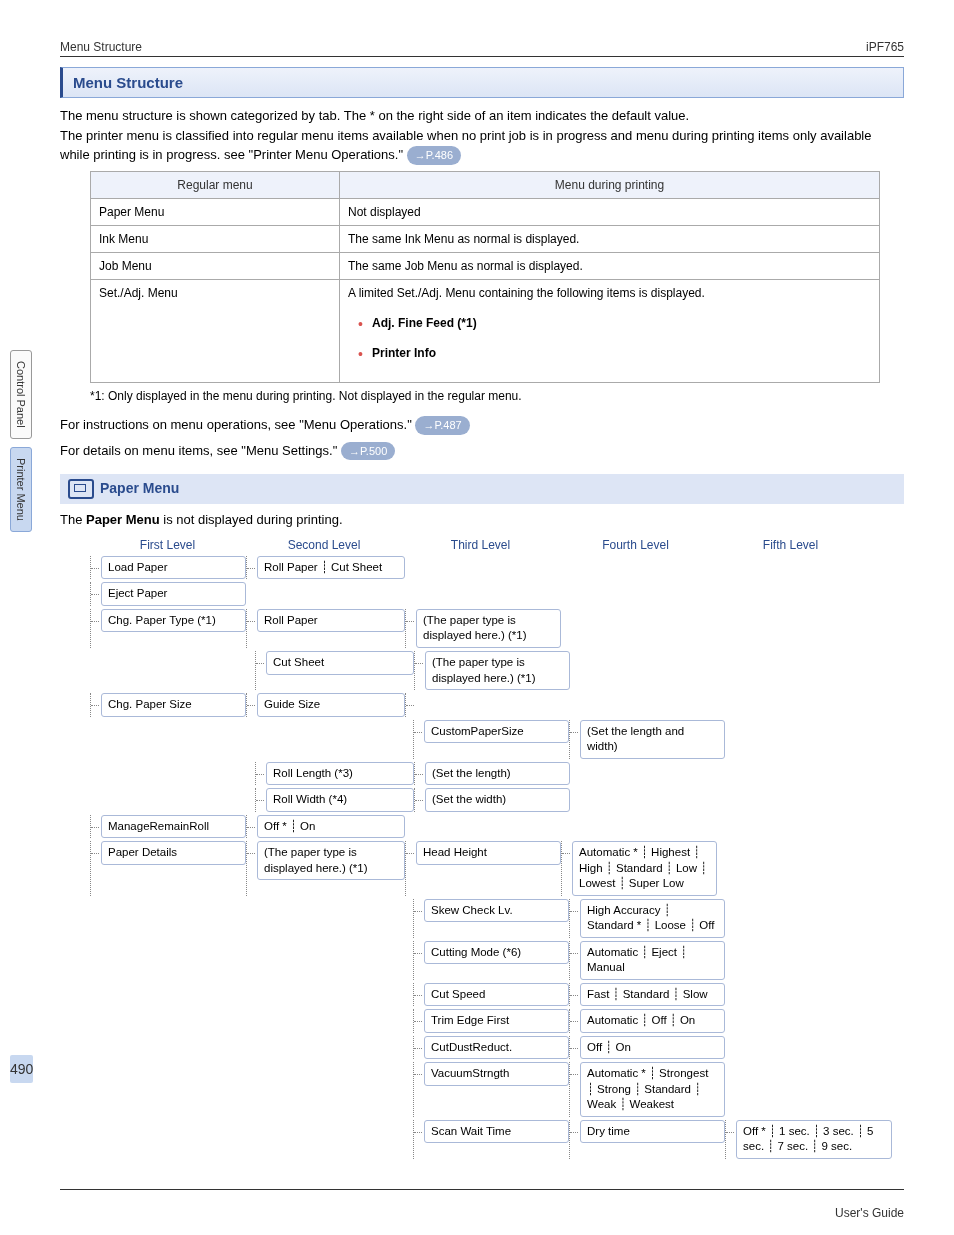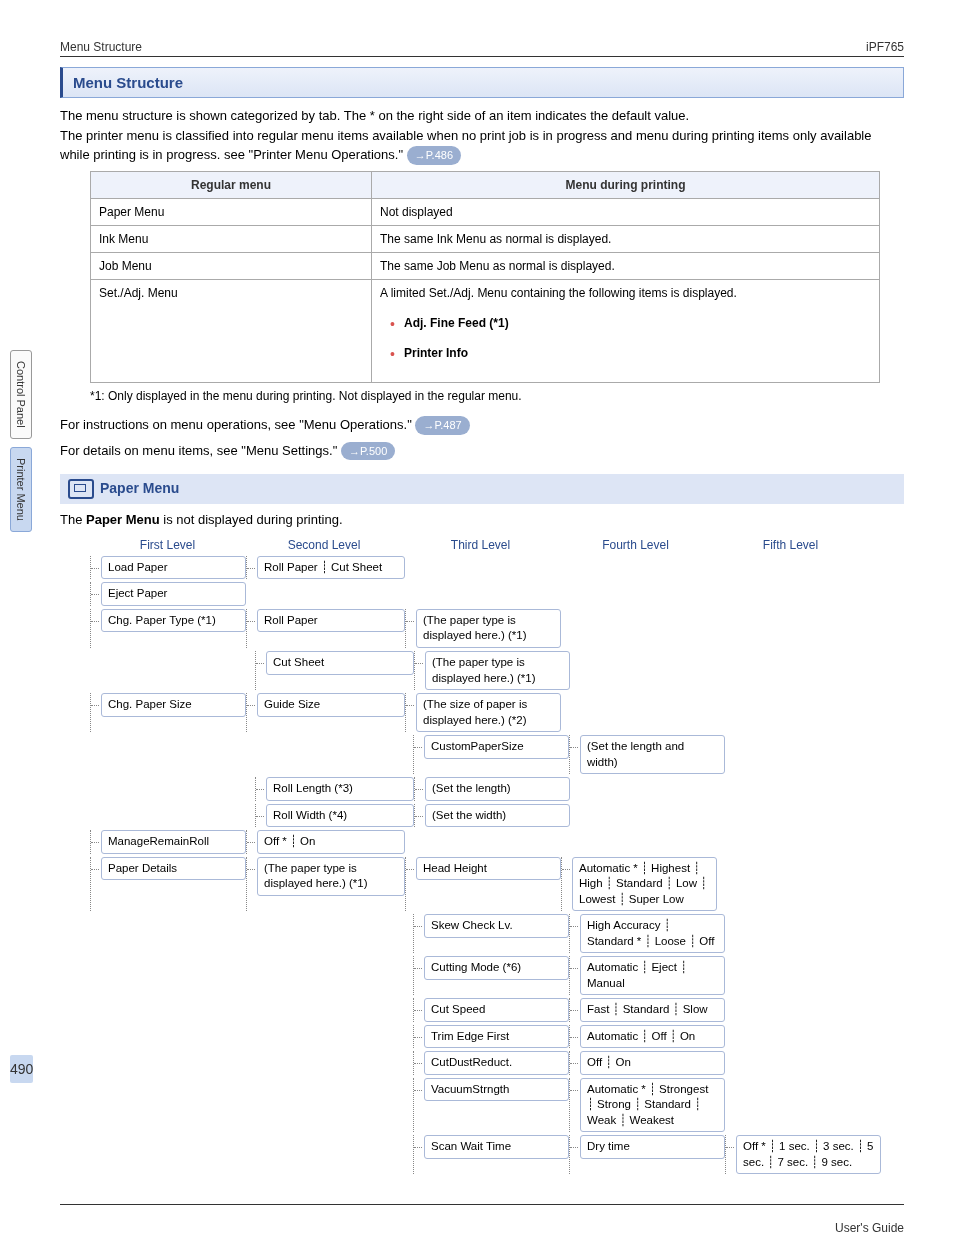--- a/index.html
+++ b/index.html
@@ -7,39 +7,39 @@
 .header-row{display:flex;justify-content:space-between;font-size:12px;color:#333;margin-bottom:2px}
 .hr-line{border-top:1px solid #333;margin-bottom:10px}
 .side-tabs{position:absolute;left:10px;top:350px;display:flex;flex-direction:column;gap:8px}
 .side-tab{writing-mode:vertical-rl;text-orientation:mixed;font-size:11px;padding:10px 4px;border:1px solid #999;border-radius:3px;background:#fafafa;color:#333}
 .side-tab.active{background:#c8d8f0;border-color:#8aa8d8}
 .page-badge{position:absolute;left:10px;top:1055px;background:#c8d8f0;color:#333;font-size:14px;padding:6px 0;border-radius:2px}
 .sec-header{background:linear-gradient(#eef2fb,#dce5f5);border:1px solid #8aa8d8;border-left:3px solid #2a4b8d;padding:6px 10px;font-weight:bold;color:#2a4b8d;font-size:15px;margin-bottom:8px}
 .body-text{line-height:1.5;margin-bottom:6px}
 .ref-badge{display:inline-block;background:#9aaed0;color:#fff;font-size:11px;padding:1px 8px;border-radius:10px;vertical-align:middle}
 table.simple{border-collapse:collapse;margin:6px 0 6px 30px;width:790px}
-table.simple th{background:#eef2fb;font-weight:bold;color:#333;border:1px solid #aaa;padding:6px 20px;font-size:12px}
+table.simple th{background:#eef2fb;font-weight:normal;color:#333;border:1px solid #aaa;padding:6px 4px;font-size:12px}
 table.simple td{border:1px solid #aaa;padding:6px 8px;font-size:12px;vertical-align:top}
 .bullet-list{margin:4px 0 0 0;padding-left:14px}
 .bullet-list li{list-style:none;position:relative;padding-left:10px;margin:16px 0}
 .bullet-list li::before{content:"•";color:#d9534f;position:absolute;left:-4px;font-size:14px}
 .footnote{font-size:12px;margin:6px 0 12px 30px}
 .sub-header{background:#dde5f5;padding:5px 8px;font-weight:bold;color:#2a4b8d;margin:14px 0 6px;font-size:14px}
 .sub-header .icon-box{display:inline-block;border:2px solid #2a4b8d;width:22px;height:16px;border-radius:3px;margin-right:6px;vertical-align:middle;position:relative}
 .sub-header .icon-box::after{content:"";position:absolute;left:4px;top:3px;width:10px;height:6px;border:1px solid #2a4b8d}
 .levels-header{display:flex;margin:8px 0 4px 30px;font-size:12px;color:#2a4b8d}
 .levels-header>div{text-align:center}
 .lv1{width:155px}.lv2{width:158px}.lv3{width:155px}.lv4{width:155px}.lv5{width:155px}
 .tree{margin-left:30px;position:relative}
 .row{display:flex;align-items:flex-start;margin-bottom:3px}
 .conn{width:10px;border-left:1px dotted #888;align-self:stretch;position:relative}
 .conn::before{content:"";position:absolute;top:12px;left:0;width:8px;border-top:1px dotted #888}
 .spacer{display:inline-block}
 .node{border:1px solid #aab9d8;border-radius:3px;padding:3px 6px;font-size:11.5px;background:#fff;line-height:1.35;box-sizing:border-box}
-.c1{width:145px}.c2{width:148px}.c3{width:145px}.c4{width:145px}.c5{width:145px}
+.c1{width:145px}.c2{width:148px}.c3{width:145px}.c4{width:145px}.c5{width:156px}
 .footer{display:flex;justify-content:flex-end;font-size:12px;color:#333;margin-top:30px;border-top:1px solid #333;padding-top:16px}
 </style>
 </head>
 <body>
 
 <div class="page">
   <div class="side-tabs">
     <div class="side-tab">Control Panel</div>
     <div class="side-tab active">Printer Menu</div>
   </div>
@@ -136,21 +136,20 @@
         <span class="node c2">Cut Sheet</span>
         <span class="conn"></span>
         <span class="node c3">(The paper type is displayed here.) (*1)</span>
       </div>
     <div class="row">
         <span class="conn"></span>
         <span class="node c1">Chg. Paper Size</span>
         <span class="conn"></span>
         <span class="node c2">Guide Size</span>
         <span class="conn"></span>
-        <span class="node c3">(The size of paper is displayed here.) (*2)</span>
       </div>
     <div class="row">
         <span class="spacer" style="width:323px"></span>
         <span class="conn"></span>
         <span class="node c3">CustomPaperSize</span>
         <span class="conn"></span>
         <span class="node c4">(Set the length and width)</span>
       </div>
     <div class="row">
         <span class="spacer" style="width:165px"></span>

